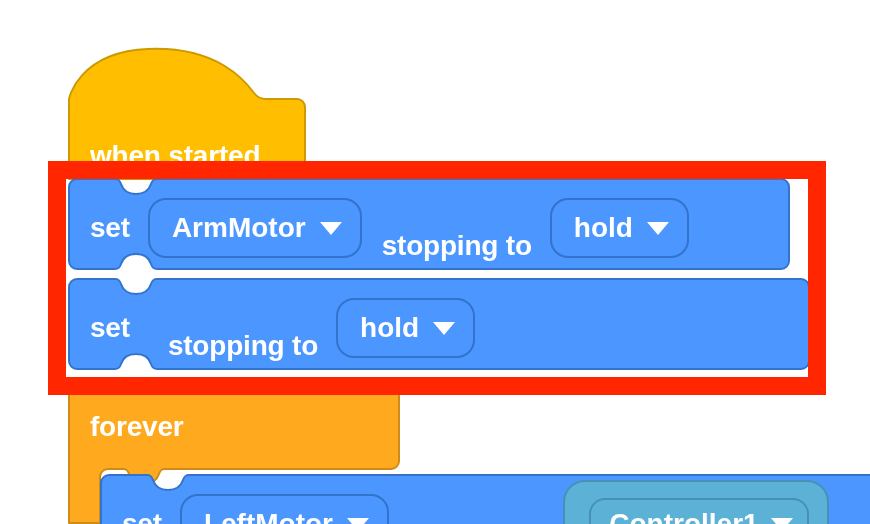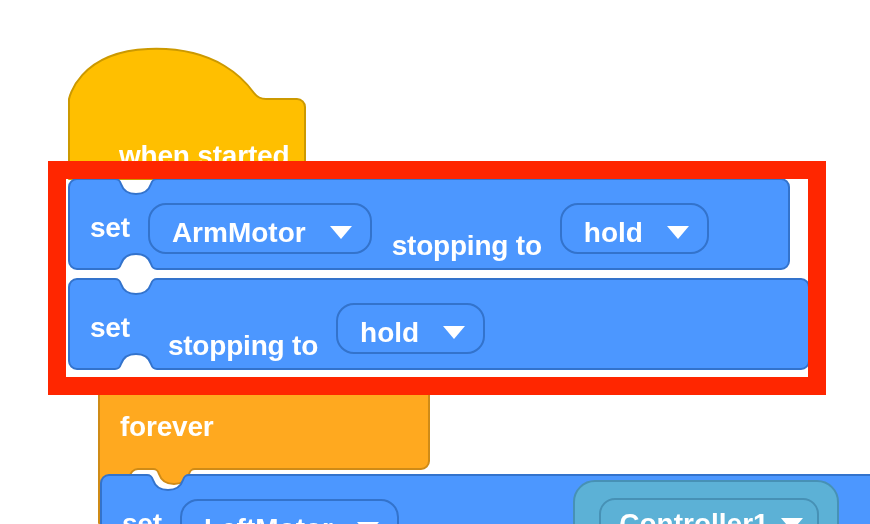--- a/index.html
+++ b/index.html
@@ -29,21 +29,21 @@
 
   
   .hat{
     position:absolute;
     left:68px;top:46px;
     width:238px;height:134px;
   }
   .hat svg{display:block;position:absolute;left:0;top:0;}
   .hat .label{
     position:absolute;
-    left:22px;top:96px;margin-left:29px;
+    left:22px;top:96px;
   }
 
   
   .stack{
     position:absolute;
     height:92px;
     text-align:center;
   }
   .stack svg{display:block;position:absolute;left:0;top:0;}
   .stack .row{
@@ -55,43 +55,43 @@
     gap:0px;
     padding-left:22px;
   }
   .kw{ margin-right:18px; }
   .kw2{ margin-left:20px; margin-right:18px;margin-top:36px; }
 
   
   .field{
     display:flex;
     align-items:center;
-    gap:24px;
+    gap:14px;
     background:#4C97FF;
     border:2px solid #3373CC;
     border-radius:18px;
-    padding:14px 18px 5px 22px;
+    padding:14px 18px 14px 22px;
     box-sizing:border-box;
   }
   .field .ftxt{
     color:#ffffff;font-weight:bold;font-size:28px;line-height:1;white-space:nowrap;
   }
   .caret{
     width:0;height:0;
     border-left:11px solid transparent;
     border-right:11px solid transparent;
     border-top:13px solid #ffffff;
     flex:none;
   }
 
   
   .cblock{
     position:absolute;
     left:68px;top:377px;
-    width:332px;height:147px;margin-left:30px;
+    width:332px;height:147px;
   }
   .cblock svg{display:block;position:absolute;left:0;top:0;}
   .cblock .label{
     position:absolute;left:22px;top:36px;
   }
 
   
   .reporter{
     display:flex;align-items:center;gap:14px;
     background:#5CB1D6;

